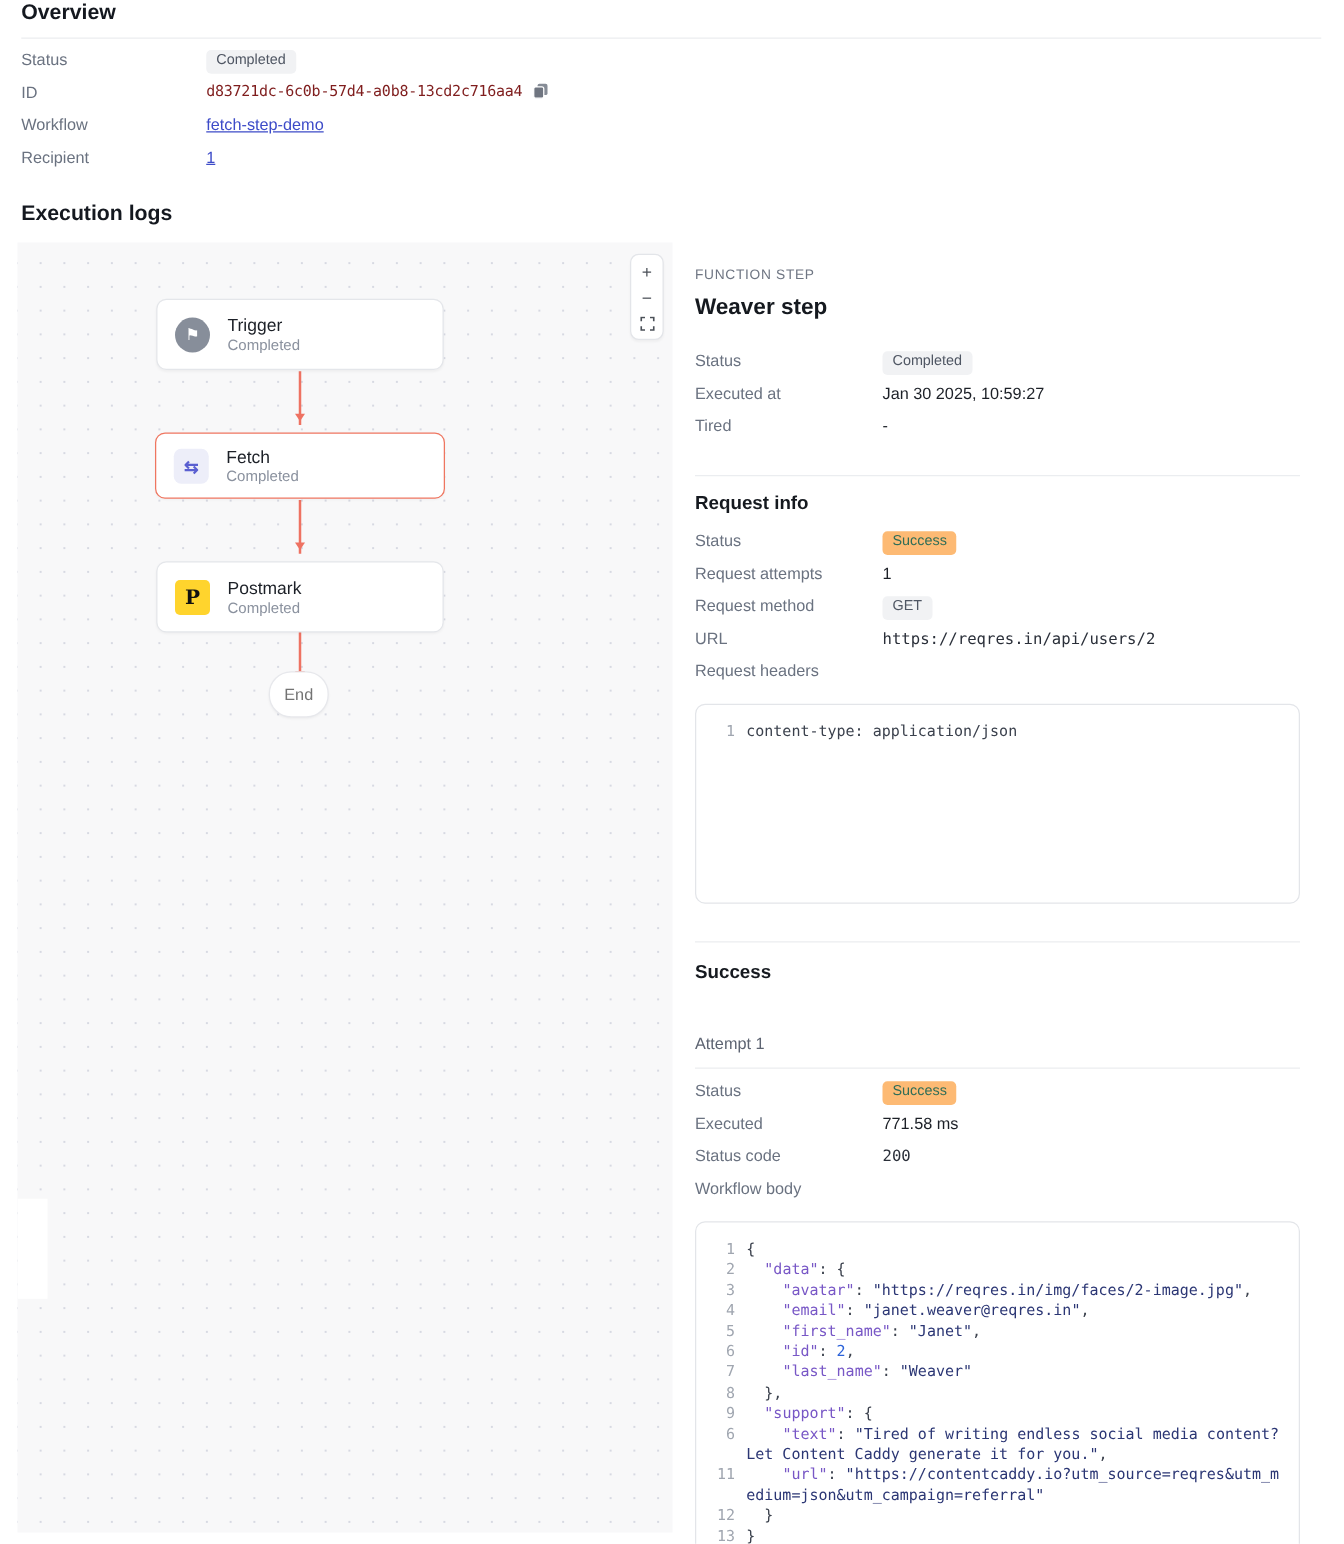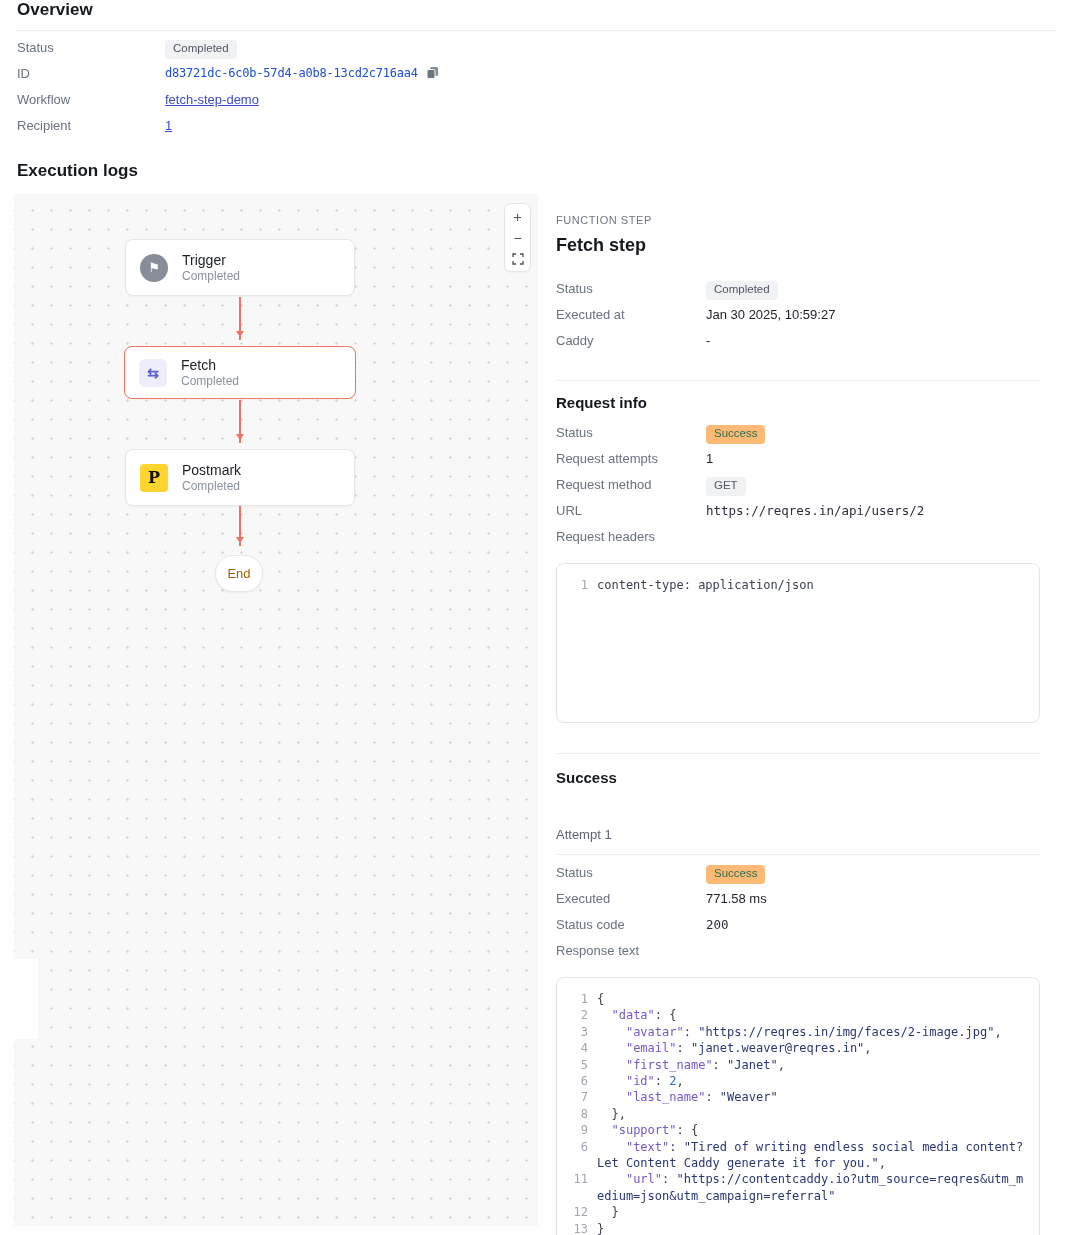--- a/index.html
+++ b/index.html
@@ -11,21 +11,21 @@
   .top { padding:0 18px 0 17px; }
   .h1 { font-size:17px; font-weight:bold; color:#14181f; }
   .hr { border-top:1px solid #ebedf0; }
   .top .hr { margin-top:10px; }
   .ov-rows { margin-top:9px; }
   .kv-row { display:flex; align-items:flex-start; min-height:26px; }
   .kv-label { width:148px; flex:none; font-size:13px; color:#6a7280; }
   .badge { display:inline-block; font-size:11.5px; color:#4f5663; background:#f1f2f4;
            border-radius:4px; padding:2px 8px 3px; line-height:1.2; }
   .badge-green { background:#fdba74; color:#2f6d57; }
-  .id-val { font-size:12px; color:#1d4ed8; letter-spacing:-0.2px; }
+  .id-val { font-size:12px; color:#7f1d1d; letter-spacing:-0.2px; }
   .copy-btn { display:inline-flex; align-items:center; margin-left:8px; cursor:pointer; }
   a.link { color:#3d4bc8; font-size:13px; text-decoration:underline; }
   .h2 { font-size:17px; font-weight:bold; color:#14181f; margin-top:17px; }
 
   
   .main { display:flex; gap:18px; margin:13px 14px 0; height:1032px; }
 
   
   .canvas { position:relative; width:524px; height:100%; background:#f8f8f9; overflow:hidden;
             background-image:radial-gradient(#d7d9e2 1.1px, transparent 1.2px);
@@ -45,23 +45,23 @@
   .node-postmark { top:255px; }
   .ic { width:28px; height:28px; flex:none; display:flex; align-items:center; justify-content:center; }
   .ic-trigger { border-radius:50%; background:#878e9a; color:#fff; font-size:13px; }
   .ic-fetch { border-radius:6px; background:#edeef9; color:#5a5fd1; font-size:14px; font-weight:bold; }
   .ic-postmark { border-radius:4px; background:#ffd42d; color:#111;
                  font-family:"DejaVu Serif", serif; font-weight:bold; font-size:16px; }
   .edge { position:absolute; left:225px; width:2px; background:#ee7262; }
   .edge::after { content:""; position:absolute; bottom:-1px; left:50%; transform:translateX(-50%);
                  border:4px solid transparent; border-top:6px solid #ee7262; }
   .edge1 { top:103px; height:43px; } .edge2 { top:206px; height:43px; } .edge3 { top:309px; height:43px; }
-  .end-node { position:absolute; left:201px; top:361px; width:48px; height:37px; background:#fff;
+  .end-node { position:absolute; left:201px; top:343px; width:48px; height:37px; background:#fff;
               border:1px solid #e7e8ec; border-radius:18px; display:flex; align-items:center;
-              justify-content:center; font-size:13px; color:#a16207; box-shadow:0 1px 2px rgba(0,0,0,.05); }
+              justify-content:center; font-size:13px; color:#737373; box-shadow:0 1px 2px rgba(0,0,0,.05); }
   .canvas-overlay { position:absolute; left:0; top:765px; width:24px; height:80px; background:#fff; }
 
   
   .detail { width:484px; flex:none; padding-top:20px; }
   .kicker { font-size:11px; font-weight:normal; letter-spacing:.05em; color:#6f7683; }
   .d-title { font-size:18px; font-weight:bold; color:#15191f; margin-top:9px; }
   .d-rows { margin-top:25px; }
   .detail .kv-label { width:150px; }
   .sec-title { font-size:15px; font-weight:bold; color:#15191f; }
   .hr-1 { margin-top:21px; } .sec-ri { margin-top:13px; } .ri-rows { margin-top:14px; }
@@ -158,33 +158,33 @@
             <path d="M8 1 H11 V4"></path>
             <path d="M11 8 V11 H8"></path>
             <path d="M4 11 H1 V8"></path>
         </svg>
       </button>
     </div>
   </div>
 
   <div class="detail">
     <div class="kicker">FUNCTION STEP</div>
-    <div class="d-title">Fetch step</div>
+    <div class="d-title">Weaver step</div>
 
     <div class="d-rows">
       <div class="kv-row">
         <span class="kv-label">Status</span>
         <span class="badge">Completed</span>
       </div>
       <div class="kv-row">
         <span class="kv-label">Executed at</span>
         <span class="v-13">Jan 30 2025, 10:59:27</span>
       </div>
       <div class="kv-row">
-        <span class="kv-label">Caddy</span>
+        <span class="kv-label">Tired</span>
         <span class="v-13">-</span>
       </div>
     </div>
 
     <div class="hr hr-1"></div>
     <div class="sec-title sec-ri">Request info</div>
 
     <div class="ri-rows">
       <div class="kv-row">
         <span class="kv-label">Status</span>
@@ -226,21 +226,21 @@
       </div>
       <div class="kv-row">
         <span class="kv-label">Executed</span>
         <span class="v-13">771.58 ms</span>
       </div>
       <div class="kv-row">
         <span class="kv-label">Status code</span>
         <span class="url-val mono">200</span>
       </div>
       <div class="kv-row">
-        <span class="kv-label">Response text</span>
+        <span class="kv-label">Workflow body</span>
       </div>
     </div>
 
     <div class="code-block code-body">
         <div class="code-line">
           <span class="ln">1</span>
           <span class="lt"><span class="tok-punc">{</span></span>
         </div>
         <div class="code-line">
           <span class="ln">2</span>

